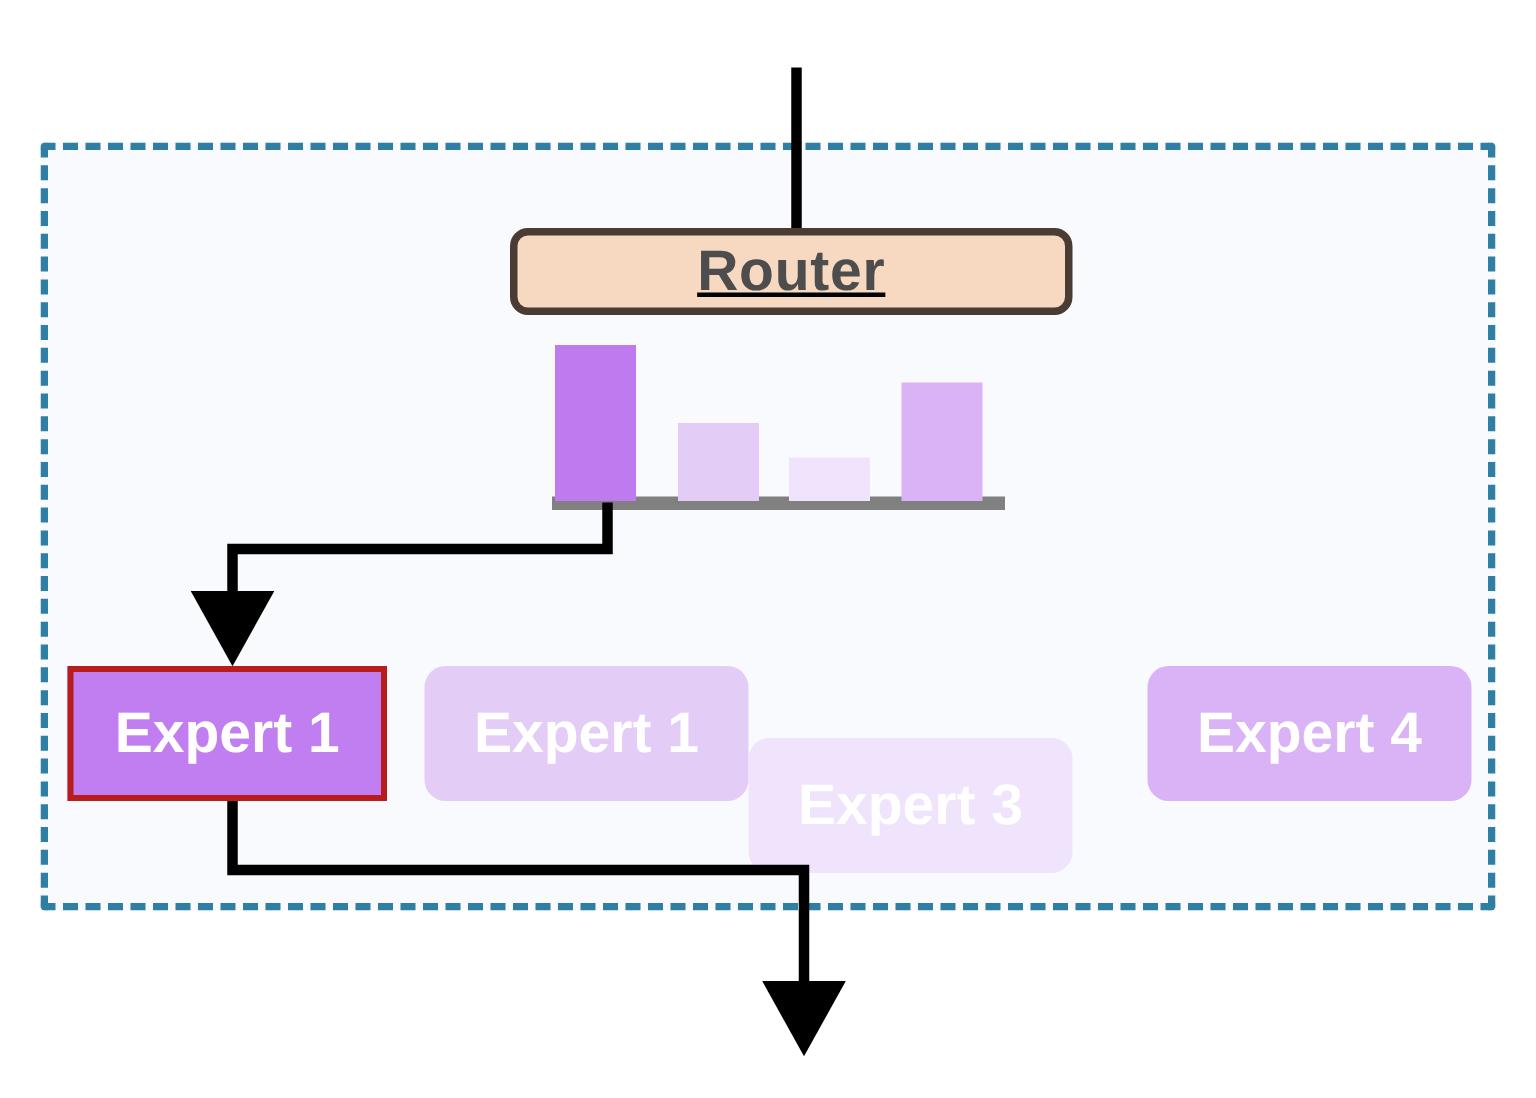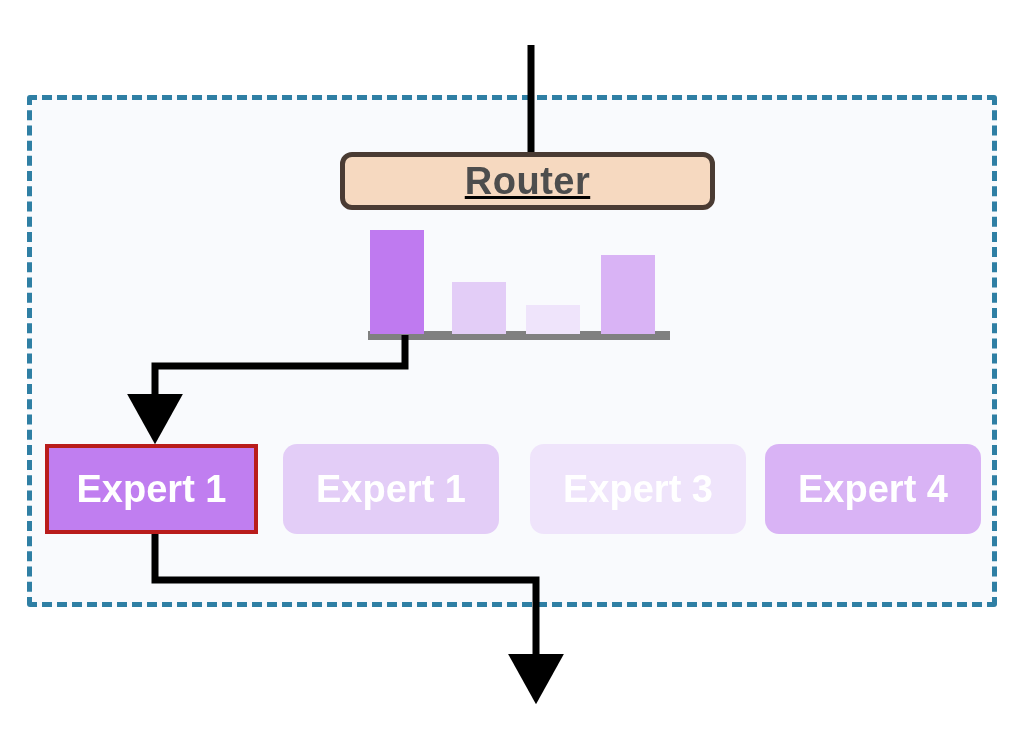--- a/index.html
+++ b/index.html
@@ -129,21 +129,21 @@
     <div class="gate-bar" style="left: 158px; height: 29.12px; background: rgb(239, 228, 251);"></div>
     <div class="gate-bar" style="left: 233px; height: 79.04px; background: rgb(217, 179, 245);"></div>
   </div>
 
   <div class="expert-box selected" style="left: 45px; width: 213px; background: rgb(192, 126, 240);">
     <span class="expert-label">Expert 1</span>
   </div>
   <div class="expert-box" style="left: 283px; width: 216px; background: rgb(227, 205, 247);">
     <span class="expert-label">Expert 1</span>
   </div>
-  <div class="expert-box" style="left: 530px; width: 216px; background: rgb(239, 228, 251);">
+  <div class="expert-box" style="left: 499px; width: 216px; background: rgb(239, 228, 251); margin-top: 48px;">
     <span class="expert-label">Expert 3</span>
   </div>
   <div class="expert-box" style="left: 765px; width: 216px; background: rgb(217, 179, 245);">
     <span class="expert-label">Expert 4</span>
   </div>
 
   <svg id="wiring" viewBox="0 0 1024 732">
     <defs>
       <marker id="arrowhead" markerWidth="9" markerHeight="8" refX="0.6" refY="4" orient="auto" markerUnits="strokeWidth">
         <path d="M0,0 L0,8 L7.2,4 z" fill="#000000"></path>

